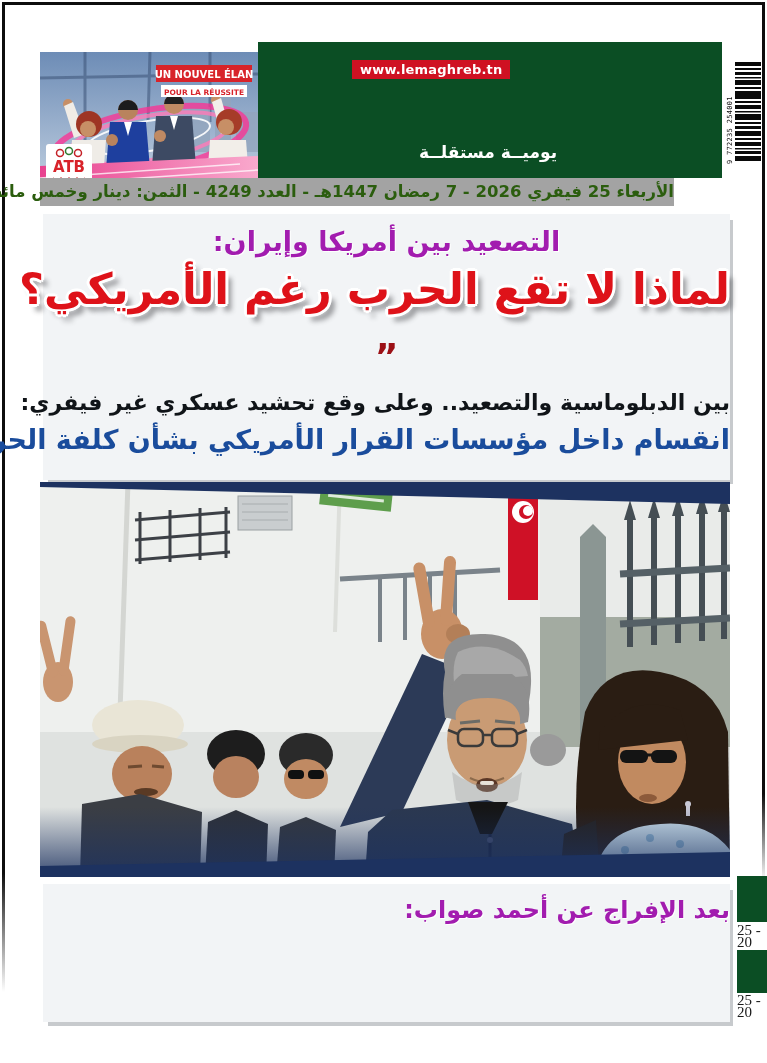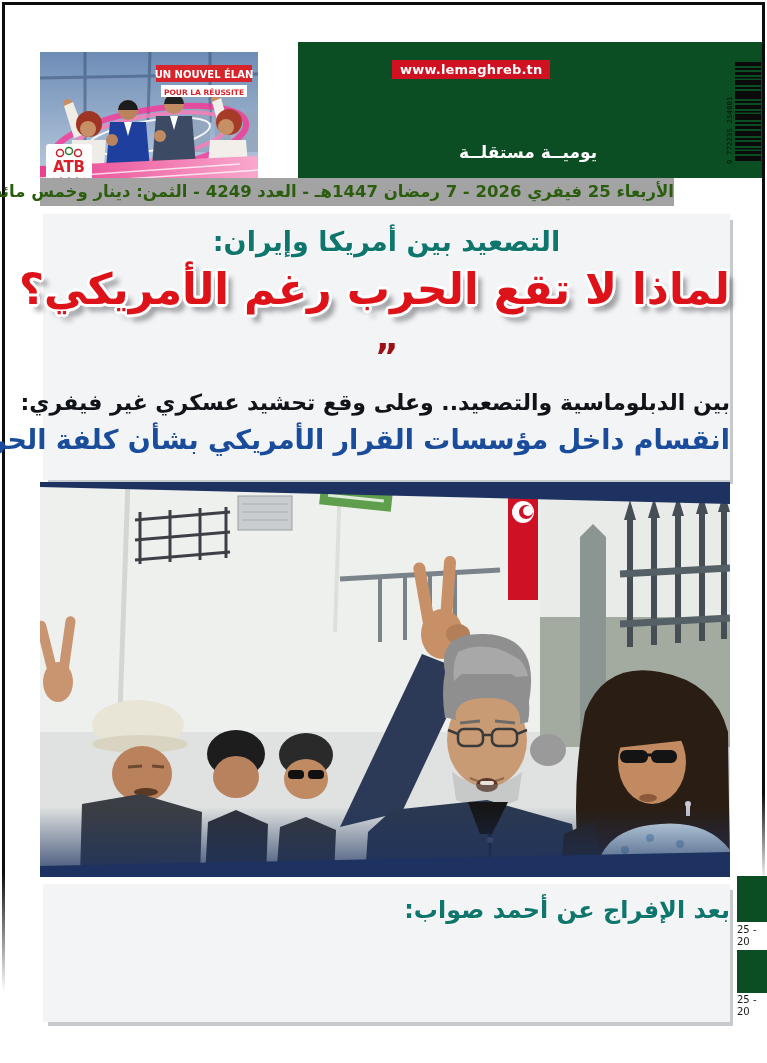--- a/index.html
+++ b/index.html
@@ -7,21 +7,21 @@
           font-family:"DejaVu Sans",sans-serif;}
   
   .edge{position:absolute;background:#0d0d0d;}
   .edge.top{left:3px;top:2px;width:760px;height:3px;border-radius:2px;}
   .edge.left{left:2px;top:2px;width:3px;height:990px;
              background:linear-gradient(#0d0d0d 88%,rgba(13,13,13,0));}
   .edge.right{right:2px;top:2px;width:3px;height:880px;
              background:linear-gradient(#0d0d0d 90%,rgba(13,13,13,0));}
 
   
-  .masthead{position:absolute;left:258px;top:42px;width:464px;height:136px;background:#0b4e24;margin-left:40px;}
+  .masthead{position:absolute;left:258px;top:42px;width:464px;height:136px;background:#0b4e24;}
   .site-box{position:absolute;left:94px;top:18px;background:#cf1122;color:#fff;
             font-weight:bold;font-size:13px;padding:2px 8px;letter-spacing:.2px;}
   .logo{position:absolute;left:0;right:10px;top:28px;text-align:center;color:#fff;
         font-size:62px;font-weight:bold;line-height:64px;
         text-shadow:3px 3px 0 #000,-1px -1px 0 #000,1px -1px 0 #000,-1px 1px 0 #000;}
   .tagline{position:absolute;left:0;right:4px;top:100px;text-align:center;color:#fff;
         font-size:17px;font-weight:bold;letter-spacing:1px;}
 
   
   .ad{position:absolute;left:40px;top:52px;width:221px;height:140px;overflow:hidden;}
@@ -32,21 +32,21 @@
   
   .datestrip{position:absolute;left:40px;top:178px;width:634px;height:28px;background:#a3a3a3;
              color:#2b5d0e;font-weight:bold;font-size:16.5px;line-height:28px;text-align:center;
              white-space:nowrap;}
 
   
   .block{position:absolute;background:#f2f4f6;box-shadow:4px 5px 0 -1px #c7cacd;}
   .block.lead{left:43px;top:214px;width:687px;height:266px;}
   .block.second{left:43px;top:884px;width:687px;height:138px;}
   .rtl{direction:rtl;}
-  .kicker{position:absolute;left:0;right:0;text-align:center;color:#0f766e;font-weight:800;
+  .kicker{position:absolute;left:0;right:0;text-align:center;color:#a21caf;font-weight:800;
           white-space:nowrap;text-shadow:1px 1px 0 #fff;}
   .lead .kicker{top:12px;font-size:27px;}
   .headline-red{position:absolute;left:0;right:0;text-align:center;color:#de1219;font-weight:800;
           white-space:nowrap;}
   .lead .headline-red{top:50px;font-size:43px;letter-spacing:-1px;
           text-shadow:-2px -2px 0 #fff,2px -2px 0 #fff,-2px 2px 0 #fff,2px 2px 0 #fff,
                       0 3px 0 #fff,0 -3px 0 #fff,3px 0 0 #fff,-3px 0 0 #fff,
                       6px 7px 5px rgba(50,50,55,.45);}
   .quote{position:absolute;left:0;right:0;top:128px;text-align:center;color:#9c1016;
          font-size:36px;font-weight:bold;line-height:30px;}
@@ -59,22 +59,22 @@
   .second .headline-red{top:44px;font-size:31px;line-height:40px;white-space:normal;
         text-shadow:1px 1px 0 rgba(255,255,255,.6);}
 
   
   .photo{position:absolute;left:40px;top:482px;width:690px;height:395px;}
 
   
   .tab{position:absolute;left:737px;width:30px;background:#0b4e24;}
   .tab.t1{top:876px;height:46px;}
   .tab.t2{top:950px;height:43px;}
-  .tab-label{position:absolute;left:737px;width:30px;color:#1a1a1a;font-size:10px;
-             line-height:12px;overflow:hidden;white-space:nowrap;}
+  .tab-label{position:absolute;left:737px;width:30px;color:#1a1a1a;font-size:15px;
+             line-height:12px;overflow:hidden;white-space:nowrap;font-family:Liberation Serif, serif;}
   .tab-label.l1{top:924px;}
   .tab-label.l2{top:994px;}
 </style>
 </head>
 <body>
 
 <div class="canvas">
 
   <div class="edge top"></div>
   <div class="edge left"></div>

